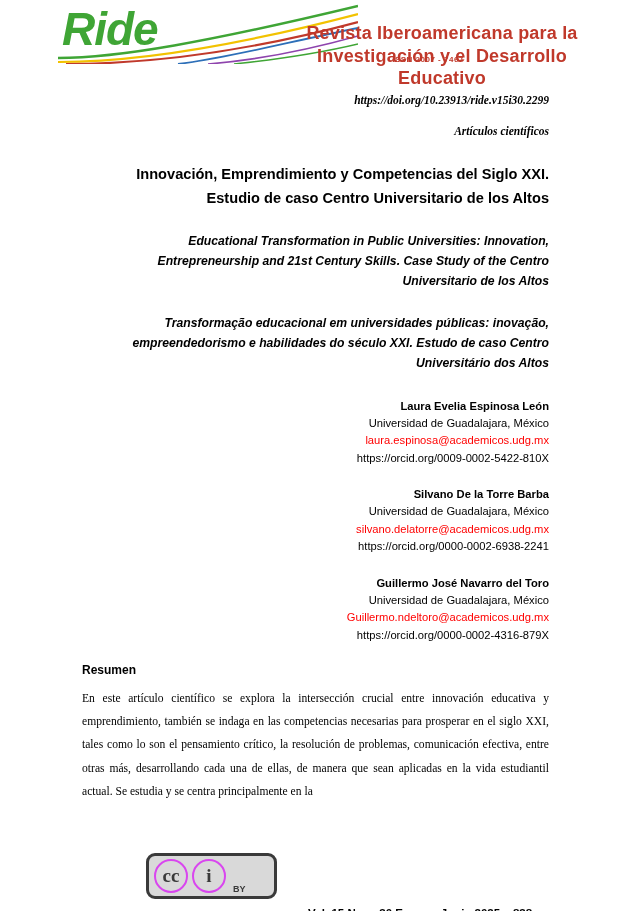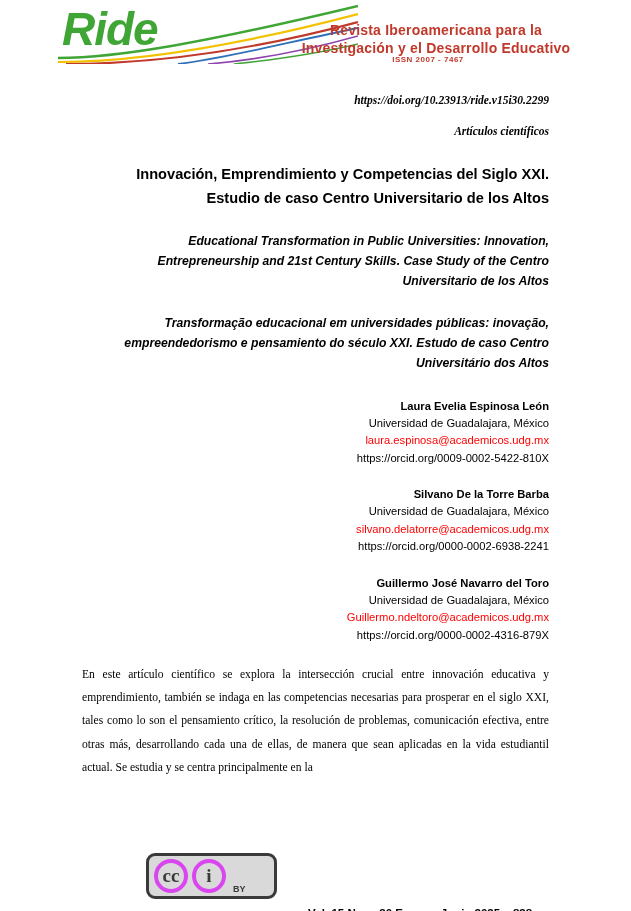--- a/index.html
+++ b/index.html
@@ -38,27 +38,27 @@
   .swoosh {
     position: absolute;
     left: 58px;
     top: 2px;
     width: 300px;
     height: 62px;
     z-index: 1;
   }
   .journal-title {
     position: absolute;
-    left: 286px;
+    left: 292px;
     top: 22px;
     width: 300px;
     text-align: center;
     font-family: "Liberation Sans", sans-serif;
     font-weight: bold;
-    font-size: 14px;
+    font-size: 18px;
     color: #c0392b;
     line-height: 1.25;
     letter-spacing: .2px;
     z-index: 3;
   }
   .issn {
     position: absolute;
     left: 278px;
     top: 55px;
     width: 300px;
@@ -184,21 +184,21 @@
     background: #d9d9d9;
     box-sizing: border-box;
     display: flex;
     align-items: center;
     justify-content: flex-start;
   }
   .cc-circle {
     width: 34px;
     height: 34px;
     border-radius: 50%;
-    border: 4px solid #d946ef;
+    border: 2px solid #d946ef;
     background: #d9d9d9;
     margin-left: 5px;
     display: flex;
     align-items: center;
     justify-content: center;
     font-family: "Liberation Serif", serif;
     font-weight: bold;
     font-size: 19px;
     color: #3a3a3a;
     box-sizing: border-box;
@@ -256,21 +256,21 @@
     </div>
 
     <div class="title-en">
       <div>Educational Transformation in Public Universities: Innovation,</div>
       <div>Entrepreneurship and 21st Century Skills. Case Study of the Centro</div>
       <div>Universitario de los Altos</div>
     </div>
 
     <div class="title-pt">
       <div>Transformação educacional em universidades públicas: inovação,</div>
-      <div>empreendedorismo e pensamiento do século XXI. Estudo de caso Centro</div>
+      <div>empreendedorismo e habilidades do século XXI. Estudo de caso Centro</div>
       <div>Universitário dos Altos</div>
     </div>
 
     <div class="authors">
 
       <div class="author-block">
         <div class="author-name">Laura Evelia Espinosa León</div>
         <div class="author-aff">Universidad de Guadalajara, México</div>
         <div class="author-mail">laura.espinosa@academicos.udg.mx</div>
         <div class="author-orcid">https://orcid.org/0009-0002-5422-810X</div>
@@ -285,20 +285,21 @@
 
       <div class="author-block">
         <div class="author-name">Guillermo José Navarro del Toro</div>
         <div class="author-aff">Universidad de Guadalajara, México</div>
         <div class="author-mail">Guillermo.ndeltoro@academicos.udg.mx</div>
         <div class="author-orcid">https://orcid.org/0000-0002-4316-879X</div>
       </div>
 
     </div>
 
+    <div class="abstract-heading">Resumen</div>
     <div class="abstract-body">En este artículo científico se explora la intersección crucial entre innovación educativa y emprendimiento, también se indaga en las competencias necesarias para prosperar en el siglo XXI, tales como lo son el pensamiento crítico, la resolución de problemas, comunicación efectiva, entre otras más, desarrollando cada una de ellas, de manera que sean aplicadas en la vida estudiantil actual. Se estudia y se centra principalmente en la</div>
 
   </div>
 </div>
 
 <div class="footer">
   <div class="cc-badge">
     <div class="cc-circle">cc</div>
     <div class="cc-circle second">i</div>
     <div class="cc-by">BY</div>

